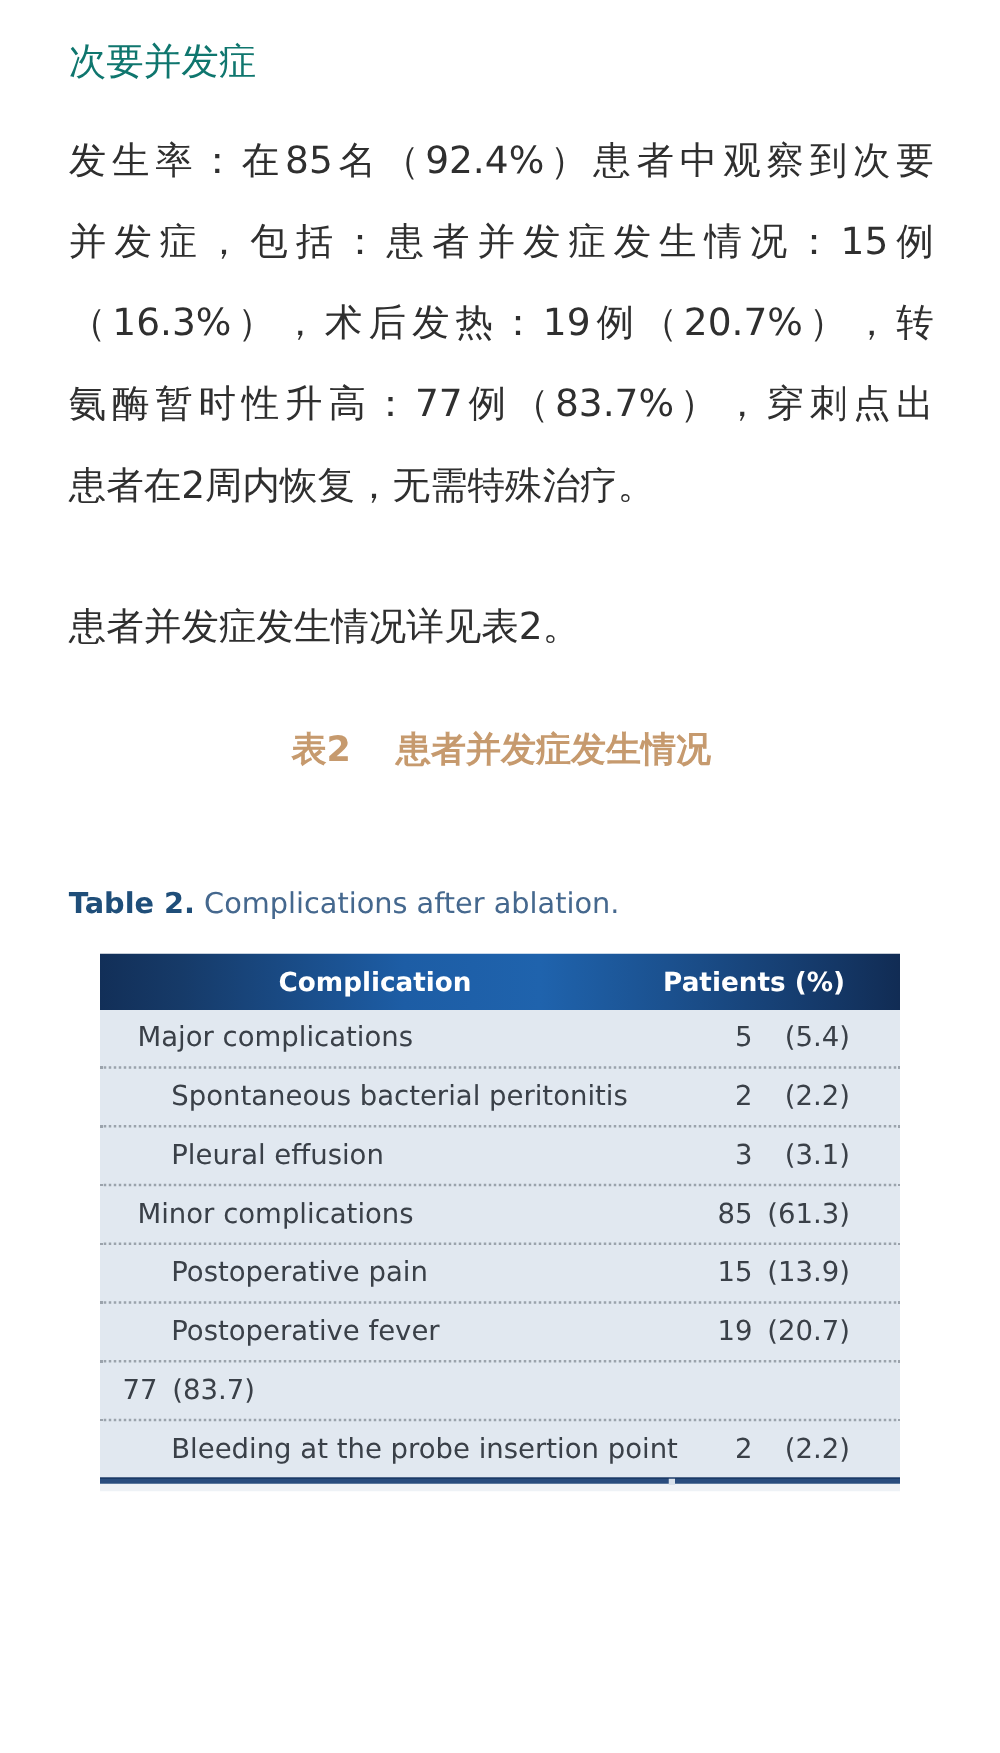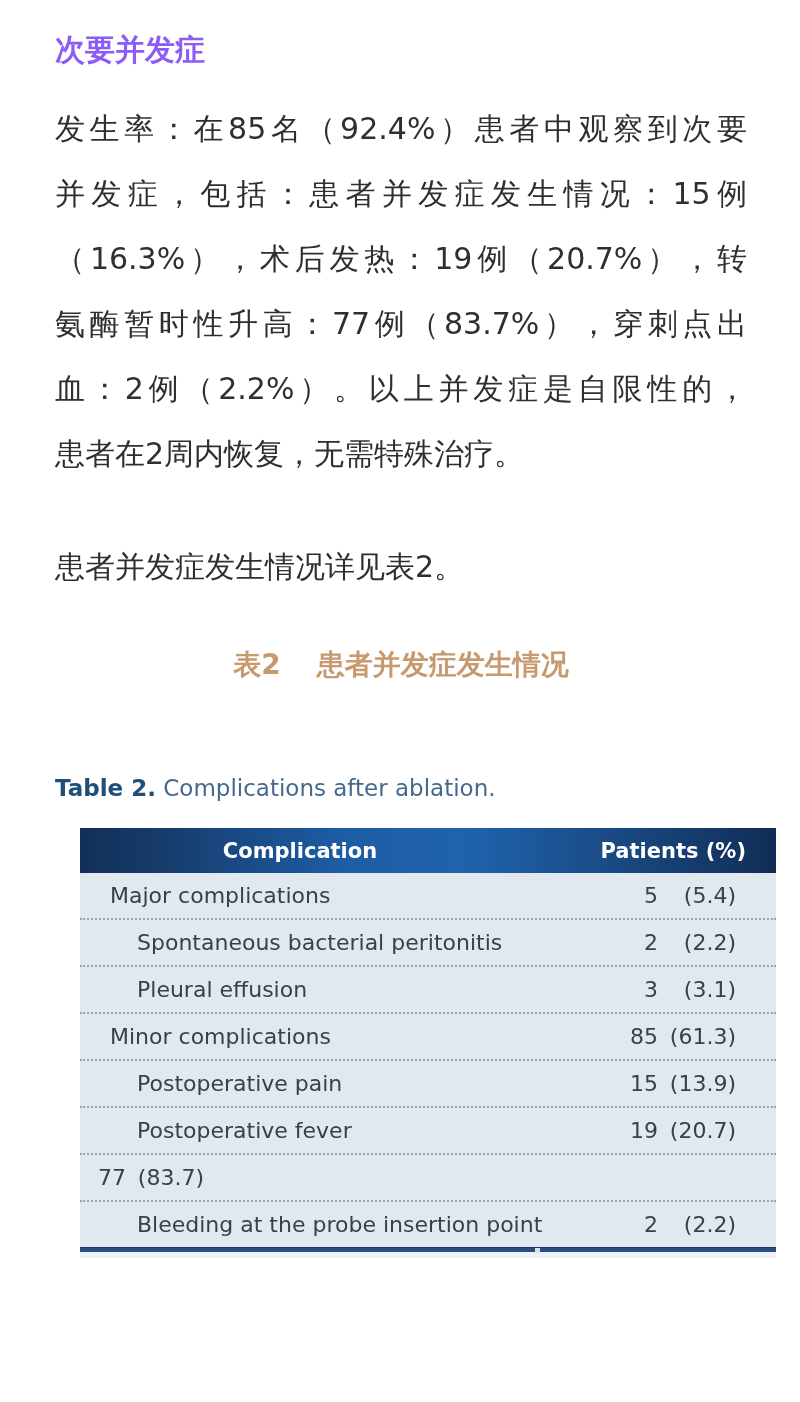--- a/index.html
+++ b/index.html
@@ -8,21 +8,21 @@
     width:800px;height:1402px;
     background:#ffffff;
     font-family:"DejaVu Sans",sans-serif;
     color:#2f2f2f;
     overflow:hidden;
     box-sizing:border-box;
     padding:30px 53px 0 55px;
   }
   
   .heading{
-    font-size:30px;font-weight:bold;line-height:40px;color:#8b5cf6;
+    font-size:30px;font-weight:normal;line-height:40px;color:#0f766e;
   }
   .para{margin-top:26px;}
   .para-line{
     height:65px;line-height:65px;font-size:30px;color:#2f2f2f;
     white-space:nowrap;
   }
   .para-line.justify{
     white-space:normal;
     text-align:justify;
     text-align-last:justify;
@@ -36,32 +36,32 @@
     display:flex;justify-content:center;align-items:center;gap:36px;
     font-size:28px;font-weight:bold;color:#c69a6e;
   }
   
   .figure{margin-top:88px;}
   .fig-title{
     font-size:23px;line-height:30px;color:#45688e;
   }
   .fig-title .bold{font-weight:bold;color:#1f4e79;}
   .dtable{
-    margin-top:25px;margin-left:25px;width:696px;
+    margin-top:25px;margin-left:25px;width:640px;
     font-size:22px;
   }
   .thead{
     height:45px;display:flex;align-items:center;
     background:linear-gradient(to right,
       #122f58 0%, #163a68 10%, #1d5da5 38%, #1f63ad 55%,
       #1a4c87 75%, #143766 92%, #112c54 100%);
     color:#ffffff;font-weight:bold;font-size:21px;
   }
   .thead .h-left{flex:0 0 440px;text-align:center;}
-  .thead .h-right{flex:1;text-align:right;padding-right:30px;}
+  .thead .h-right{flex:1;text-align:right;padding-right:44px;}
   .tbody{position:relative;background:#e1e8f0;}
   .trow{
     height:45px;display:flex;align-items:center;
     color:#3a4048;
   }
   .trow + .trow{border-top:2px dotted #9ba3ac;}
   .trow .label{flex:1;padding-left:30px;}
   .trow.indent .label{padding-left:57px;}
   .trow .num{flex:0 0 46px;text-align:right;}
   .trow .pct{flex:0 0 74px;text-align:right;margin-left:4px;}
@@ -81,21 +81,20 @@
 <div class="page">
 
   <div class="heading">次要并发症</div>
 
   <div class="para" id="para-lines">
 
   <div class="para-line justify">发生率：在85名（92.4%）患者中观察到次要</div>
       <div class="para-line justify">并发症，包括：患者并发症发生情况：15例</div>
       <div class="para-line justify">（16.3%），术后发热：19例（20.7%），转</div>
       <div class="para-line justify">氨酶暂时性升高：77例（83.7%），穿刺点出</div>
-      <div class="para-line justify">血：2例（2.2%）。以上并发症是自限性的，</div>
       <div class="para-line">患者在2周内恢复，无需特殊治疗。</div>
     </div>
 
   <div class="para2">患者并发症发生情况详见表2。</div>
 
   <div class="caption">
     <span>表2</span>
     <span>患者并发症发生情况</span>
   </div>
 

